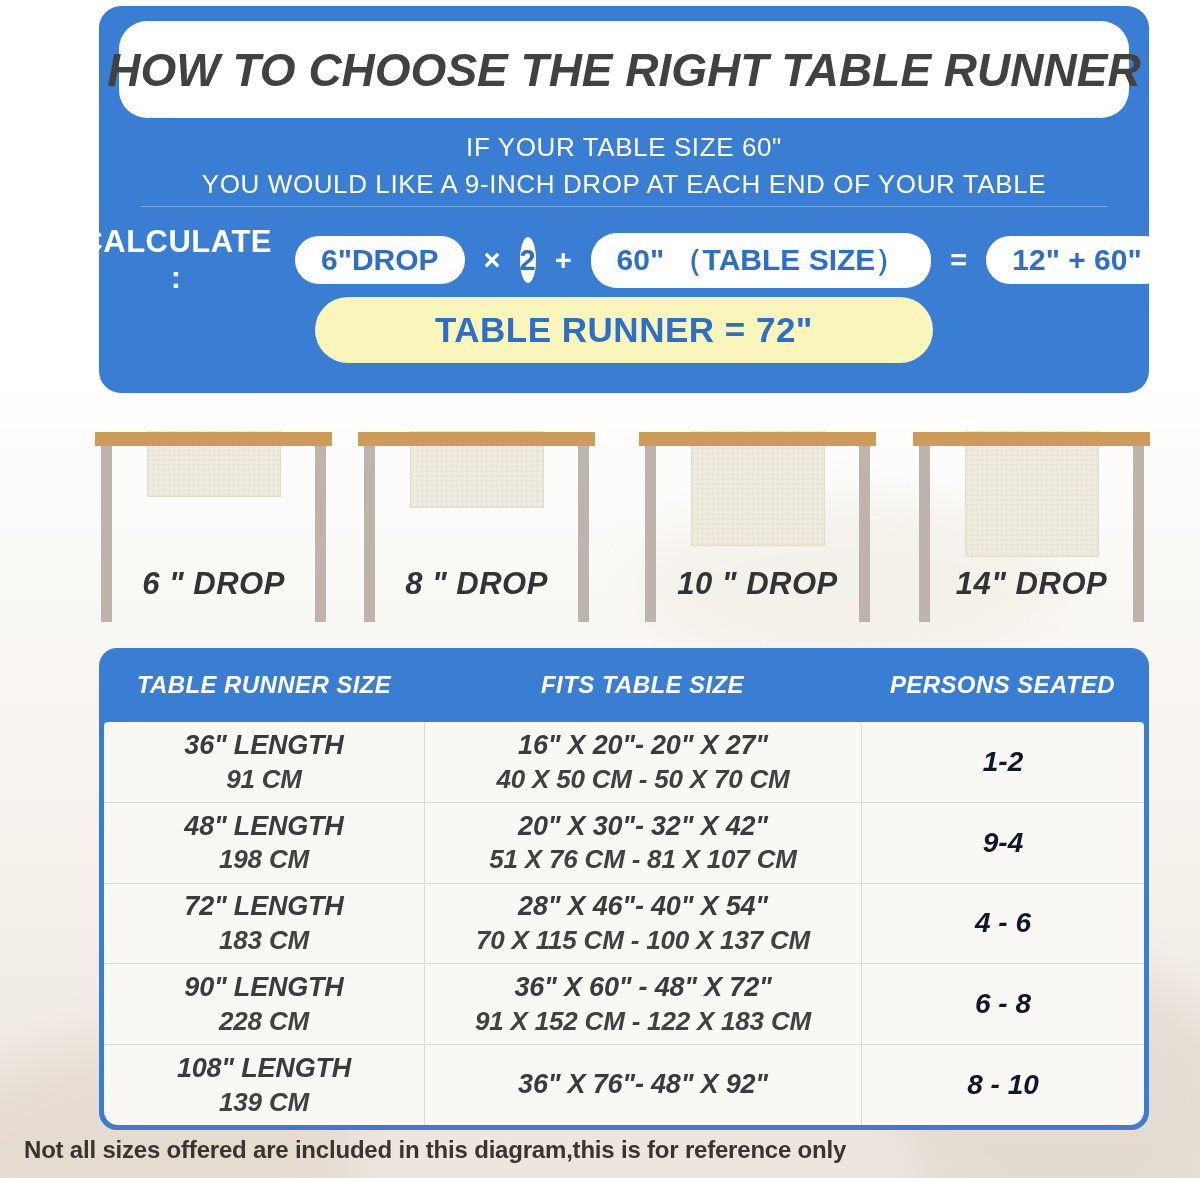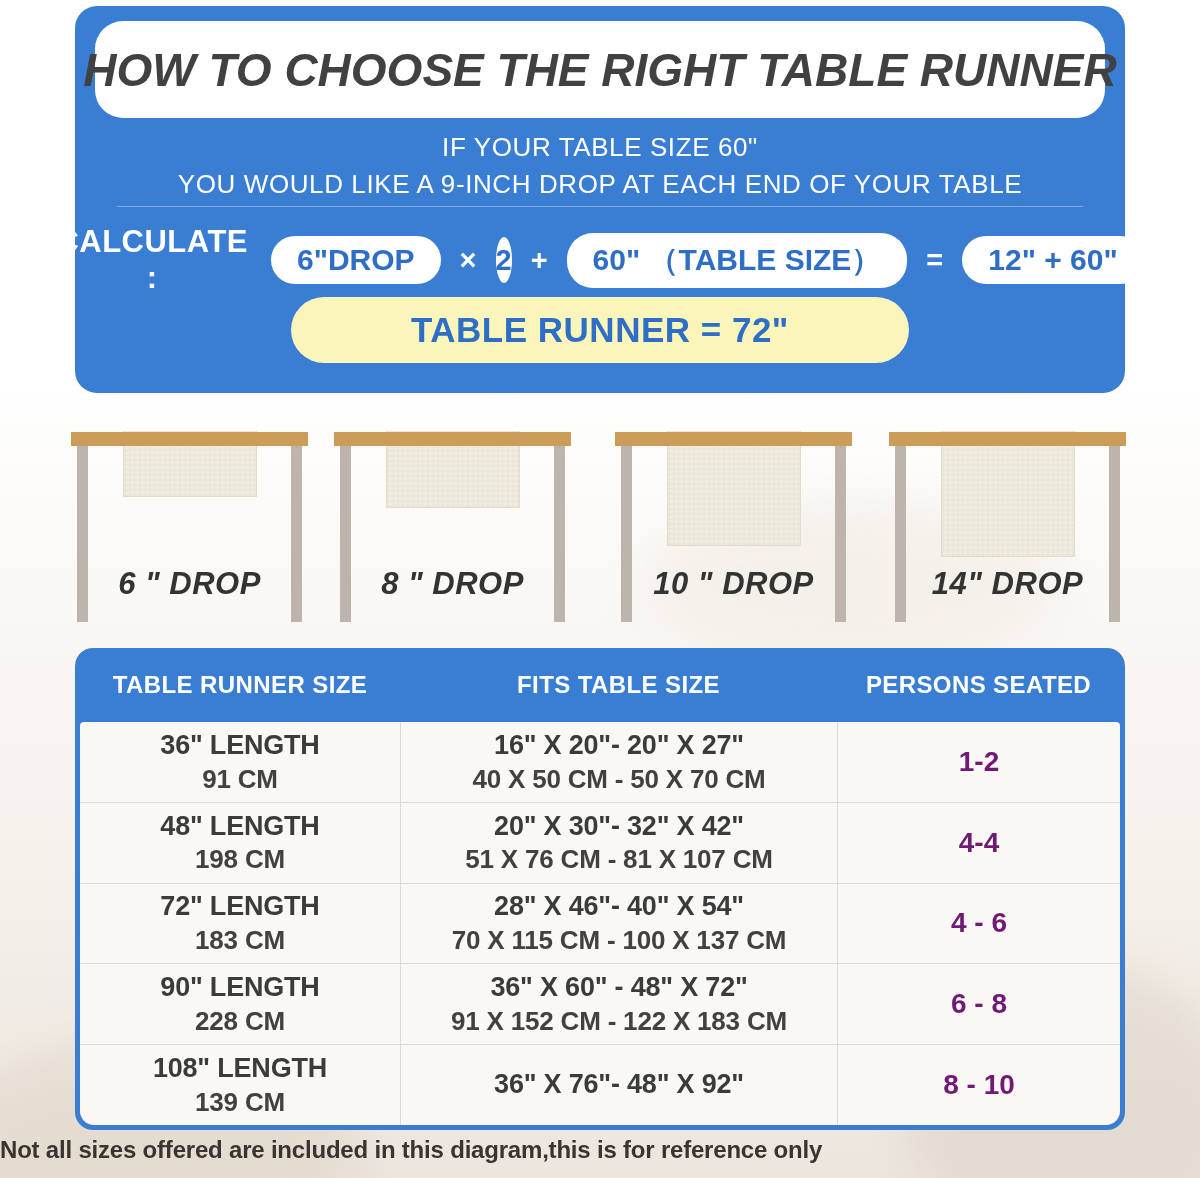--- a/index.html
+++ b/index.html
@@ -6,21 +6,21 @@
   .page{
     position:relative;width:1200px;height:1178px;overflow:hidden;
     font-family:"Liberation Sans",sans-serif;
     background:linear-gradient(180deg,#ffffff 0%,#ffffff 32%,#fbf9f6 48%,#f4efe9 78%,#ece5de 100%);
   }
   .blob{position:absolute;border-radius:50%;filter:blur(22px);z-index:0;}
   .b1{left:-60px;top:1040px;width:420px;height:220px;background:#e0d4c6;opacity:.55;}
   .b2{right:-40px;top:960px;width:340px;height:280px;background:#d9cfc3;opacity:.45;}
   .b3{left:640px;top:500px;width:420px;height:170px;background:#f2ede6;opacity:.7;}
   .b4{left:250px;top:780px;width:520px;height:300px;background:#f6f2ec;opacity:.6;}
-  .layer{position:absolute;inset:0;z-index:1;}
+  .layer{position:absolute;inset:0;z-index:1;margin-left:24px;}
 
   
   .panel{position:absolute;left:75px;top:6px;width:1050px;height:387px;background:#3A7ED3;border-radius:22px;}
   .title-box{position:absolute;left:20px;right:20px;top:15px;height:97px;background:#ffffff;border-radius:28px;
     display:flex;align-items:center;justify-content:center;}
   .title{font-size:46px;font-weight:bold;font-style:italic;color:#414141;letter-spacing:0px;white-space:nowrap;}
   .sub{position:absolute;left:0;right:0;text-align:center;color:#ffffff;font-size:26px;letter-spacing:.6px;font-weight:500;}
   .sub1{top:126px;} .sub2{top:163px;}
   .panel-divider{position:absolute;left:42px;right:42px;top:200px;height:1px;background:rgba(255,255,255,.35);}
   .calc-row{position:absolute;left:0;right:0;top:228px;height:52px;display:flex;align-items:center;justify-content:center;gap:19px;text-align:center;}
@@ -41,32 +41,32 @@
   .runner{position:absolute;top:11px;left:50%;transform:translateX(-50%);width:134px;background:#F0ECE0;
     border:1px solid #E2DCCB;border-top:none;box-sizing:border-box;
     background-image:repeating-linear-gradient(0deg,rgba(120,110,90,.035) 0 2px,transparent 2px 5px),
                      repeating-linear-gradient(90deg,rgba(120,110,90,.03) 0 2px,transparent 2px 5px);}
   .d6{height:66px;} .d8{height:77px;} .d10{height:115px;} .d14{height:126px;}
   .drop-label{position:absolute;left:0;right:0;top:146px;text-align:center;color:#333333;
     font-size:31px;font-weight:bold;font-style:italic;letter-spacing:.5px;white-space:nowrap;}
 
   
   .size-table{position:absolute;left:75px;top:648px;width:1050px;height:482px;background:#3A7ED3;border-radius:18px;
-    box-sizing:border-box;padding:0 5px 5px;}
+    box-sizing:border-box;padding:0 5px 5px;font-style:italic;}
   .st-header{height:74px;display:flex;align-items:center;color:#ffffff;font-size:24px;font-weight:bold;letter-spacing:.4px;}
   .st-h{text-align:center;}
   .w1{width:320px;} .w2{width:437px;} .w3{flex:1;}
   .st-body{height:403px;background:#FAF8F5;border-radius:4px 4px 14px 14px;display:flex;flex-direction:column;overflow:hidden;}
   .st-row{flex:1;display:flex;align-items:stretch;}
   .st-row + .st-row{border-top:1px solid #DDD9D3;}
   .cell{display:flex;flex-direction:column;align-items:center;justify-content:center;text-align:center;box-sizing:border-box;}
   .c2,.c3{border-left:1px solid #DDD9D3;}
   .ln1{font-size:27px;font-weight:bold;color:#3B3B3B;letter-spacing:-.2px;line-height:1.25;white-space:nowrap;}
   .ln2{font-size:26px;font-weight:bold;color:#444040;letter-spacing:-.2px;line-height:1.25;white-space:nowrap;}
-  .persons{font-size:28px;font-weight:bold;color:#701a75;}
+  .persons{font-size:28px;font-weight:bold;color:#0f172a;}
 
   .footnote{position:absolute;left:0;right:0;top:1136px;font-size:24px;font-weight:bold;color:#39342F;letter-spacing:-.2px;}
 </style>
 </head>
 <body>
 
 <div class="page">
   <div class="blob b1"></div>
   <div class="blob b2"></div>
   <div class="blob b3"></div>
@@ -150,21 +150,21 @@
         <div class="st-row">
           <div class="cell c1 w1">
             <div class="ln1">48" LENGTH</div>
             <div class="ln2">198 CM</div>
           </div>
           <div class="cell c2 w2">
             <div class="ln1">20" X 30"- 32" X 42"</div>
             <div class="ln2">51 X 76 CM - 81 X 107 CM</div>
           </div>
           <div class="cell c3 w3">
-            <div class="persons">4-4</div>
+            <div class="persons">9-4</div>
           </div>
         </div>
 
         <div class="st-row">
           <div class="cell c1 w1">
             <div class="ln1">72" LENGTH</div>
             <div class="ln2">183 CM</div>
           </div>
           <div class="cell c2 w2">
             <div class="ln1">28" X 46"- 40" X 54"</div>

